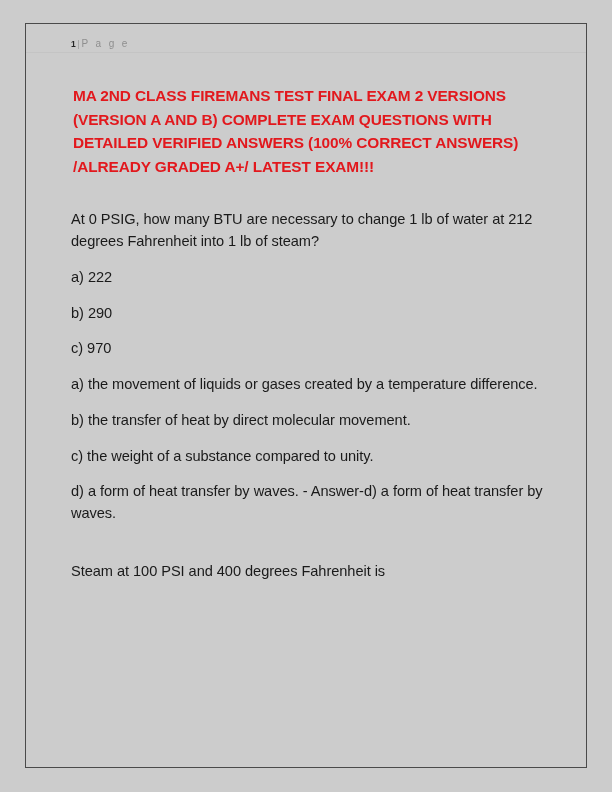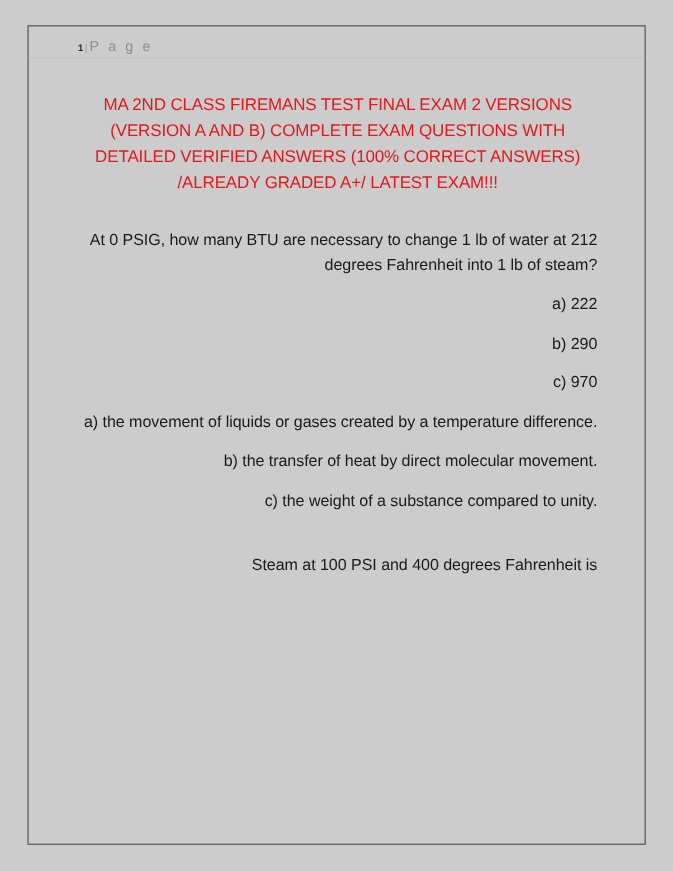--- a/index.html
+++ b/index.html
@@ -41,21 +41,21 @@
     font-weight: bold;
     color: #262626;
     letter-spacing: 0.5px;
   }
   .hdr-sep {
     font-size: 8.5px;
     color: #9a9a9a;
     padding: 0 2px 0 1px;
   }
   .hdr-page {
-    font-size: 13px;
+    font-size: 10px;
     color: #8e8e8e;
     letter-spacing: 2.4px;
   }
   .header-rule {
     position: absolute;
     left: 0;
     top: 28px;
     width: 100%;
     height: 1px;
     background: #c4c4c4;
@@ -66,32 +66,30 @@
     position: absolute;
     left: 45px;
     top: 45px;
     width: 472px;
   }
 
   
   .doc-title {
     color: #e2181d;
     font-size: 15.4px;
-    font-weight: normal;
-    text-align: center;
+    font-weight: bold;
     line-height: 23.5px;
     letter-spacing: -0.1px;
     margin: 0;
     padding: 15px 2px 0 2px;
   }
 
   
   .body-block {
     margin-top: 31px;
-    text-align: right;
   }
   .para {
     font-size: 14.6px;
     color: #1a1a1a;
     line-height: 21.5px;
     margin: 0 0 15px 0;
     letter-spacing: -0.05px;
   }
   .para.gap-before {
     margin-top: 37px;
@@ -117,18 +115,19 @@
     <div class="body-block">
 
       <p class="para">At 0 PSIG, how many BTU are necessary to change 1 lb of water at 212 degrees Fahrenheit into 1 lb of steam?</p>
       <p class="para tight">a) 222</p>
       <p class="para tight">b) 290</p>
       <p class="para tight">c) 970</p>
 
       <p class="para">a) the movement of liquids or gases created by a temperature difference.</p>
       <p class="para tight">b) the transfer of heat by direct molecular movement.</p>
       <p class="para tight">c) the weight of a substance compared to unity.</p>
+      <p class="para">d) a form of heat transfer by waves. - Answer-d) a form of heat transfer by waves.</p>
 
       <p class="para gap-before">Steam at 100 PSI and 400 degrees Fahrenheit is</p>
 
     </div>
   </div>
 </div>
 
 </body></html>

